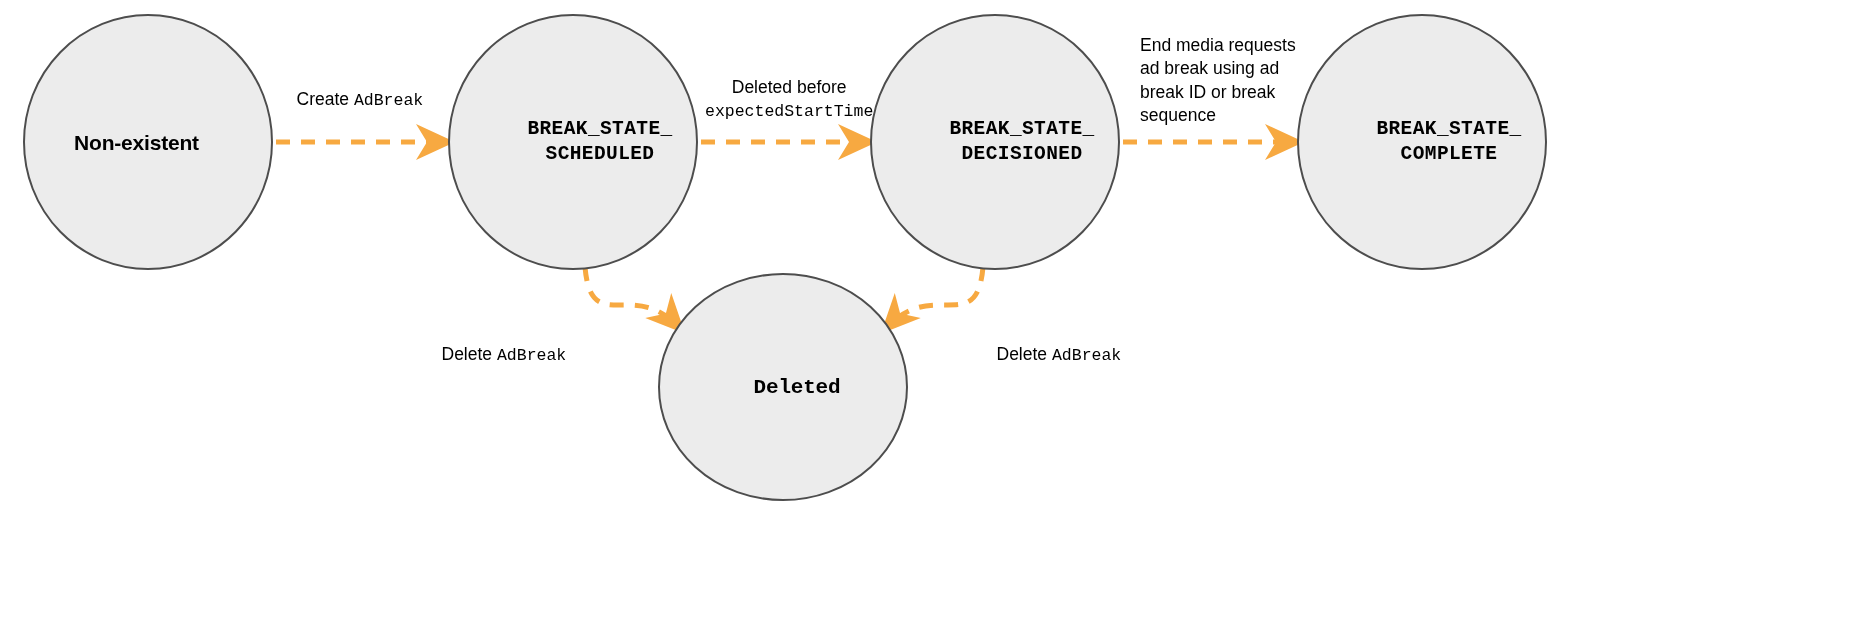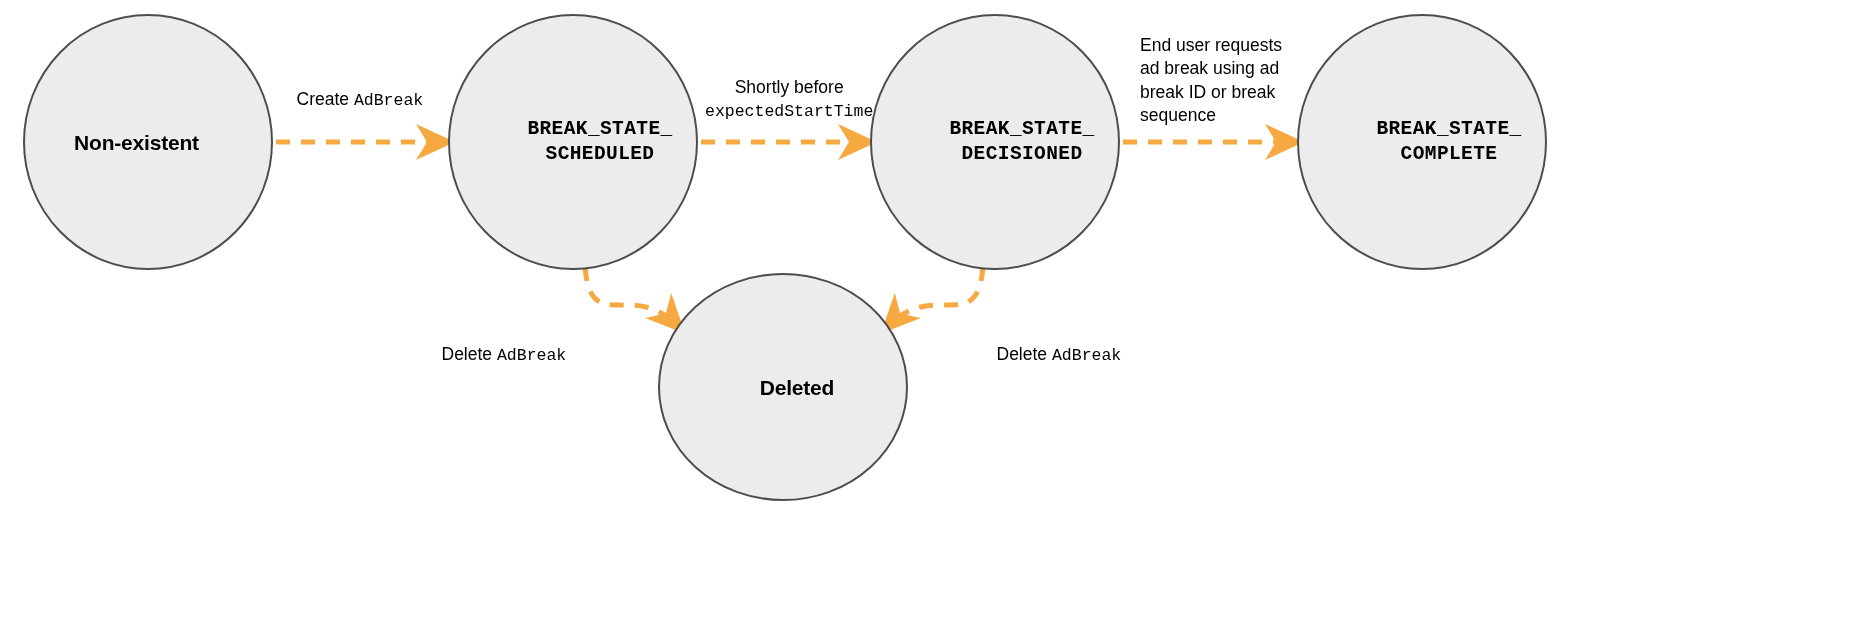--- a/index.html
+++ b/index.html
@@ -87,23 +87,23 @@
   </svg>
 
   <div id="node-labels-layer">
       <div class="node-label plain" style="left: 24px; top: 128.5px; width: 225px;">Non-existent</div>
       <div class="node-label mono" style="left: 449px; top: 116.5px; width: 248px;">BREAK_STATE_
 SCHEDULED</div>
       <div class="node-label mono" style="left: 871px; top: 116.5px; width: 248px;">BREAK_STATE_
 DECISIONED</div>
       <div class="node-label mono" style="left: 1298px; top: 116.5px; width: 248px;">BREAK_STATE_
 COMPLETE</div>
-      <div class="node-label plain" style="left: 659px; top: 373.5px; width: 276px;">Deleted</div>
+      <div class="node-label plain" style="left: 659px; top: 373.5px; width: 276px; font-family: Liberation Mono, monospace;">Deleted</div>
     </div>
   <div id="edge-labels-layer">
       <div class="edge-label center" style="top: 88px; left: 296.5px;"><span>Create </span><span class="m">AdBreak</span></div>
-      <div class="edge-label center" style="top: 76px; left: 705px;"><span>Shortly before</span><br><span></span><span class="m">expectedStartTime</span></div>
-      <div class="edge-label left" style="top: 34px; left: 1140px;"><span>End user requests</span><br><span>ad break using ad</span><br><span>break ID or break</span><br><span>sequence</span></div>
+      <div class="edge-label center" style="top: 76px; left: 705px;"><span>Deleted before</span><br><span></span><span class="m">expectedStartTime</span></div>
+      <div class="edge-label left" style="top: 34px; left: 1140px;"><span>End media requests</span><br><span>ad break using ad</span><br><span>break ID or break</span><br><span>sequence</span></div>
       <div class="edge-label center" style="top: 343px; left: 441.5px;"><span>Delete </span><span class="m">AdBreak</span></div>
       <div class="edge-label center" style="top: 343px; left: 996.5px;"><span>Delete </span><span class="m">AdBreak</span></div>
     </div>
 
 </div>
 
 </body></html>

